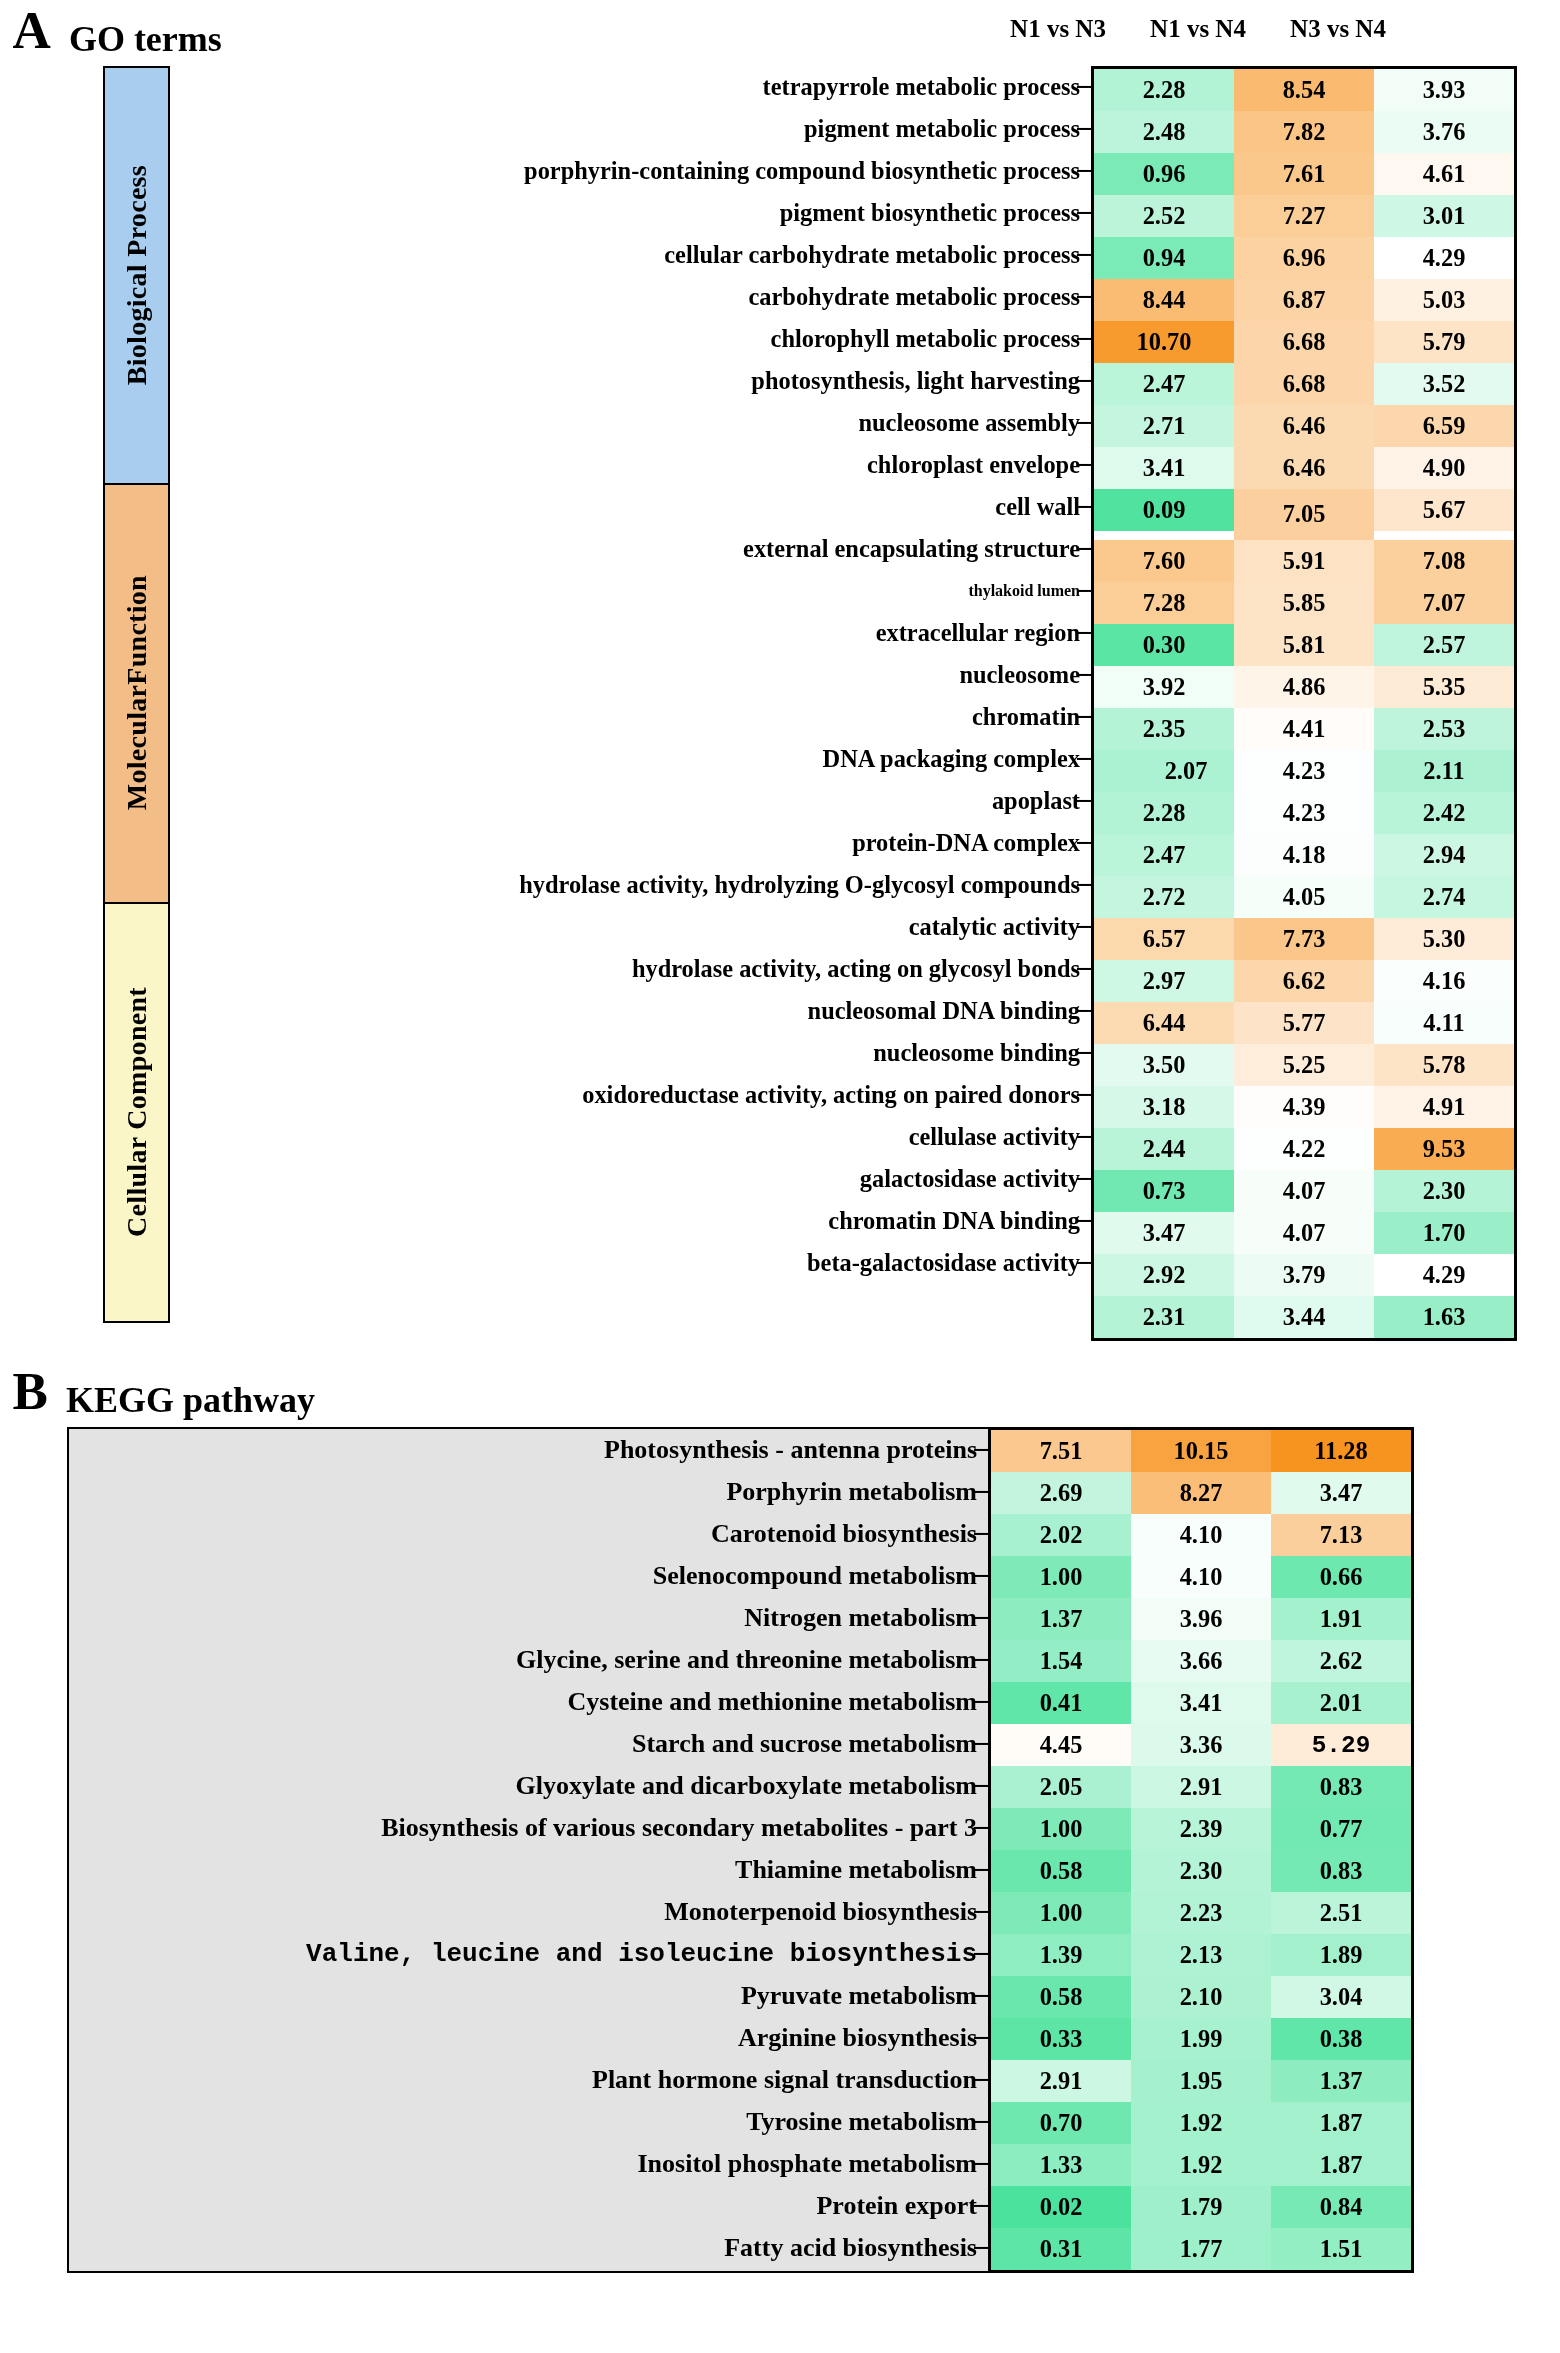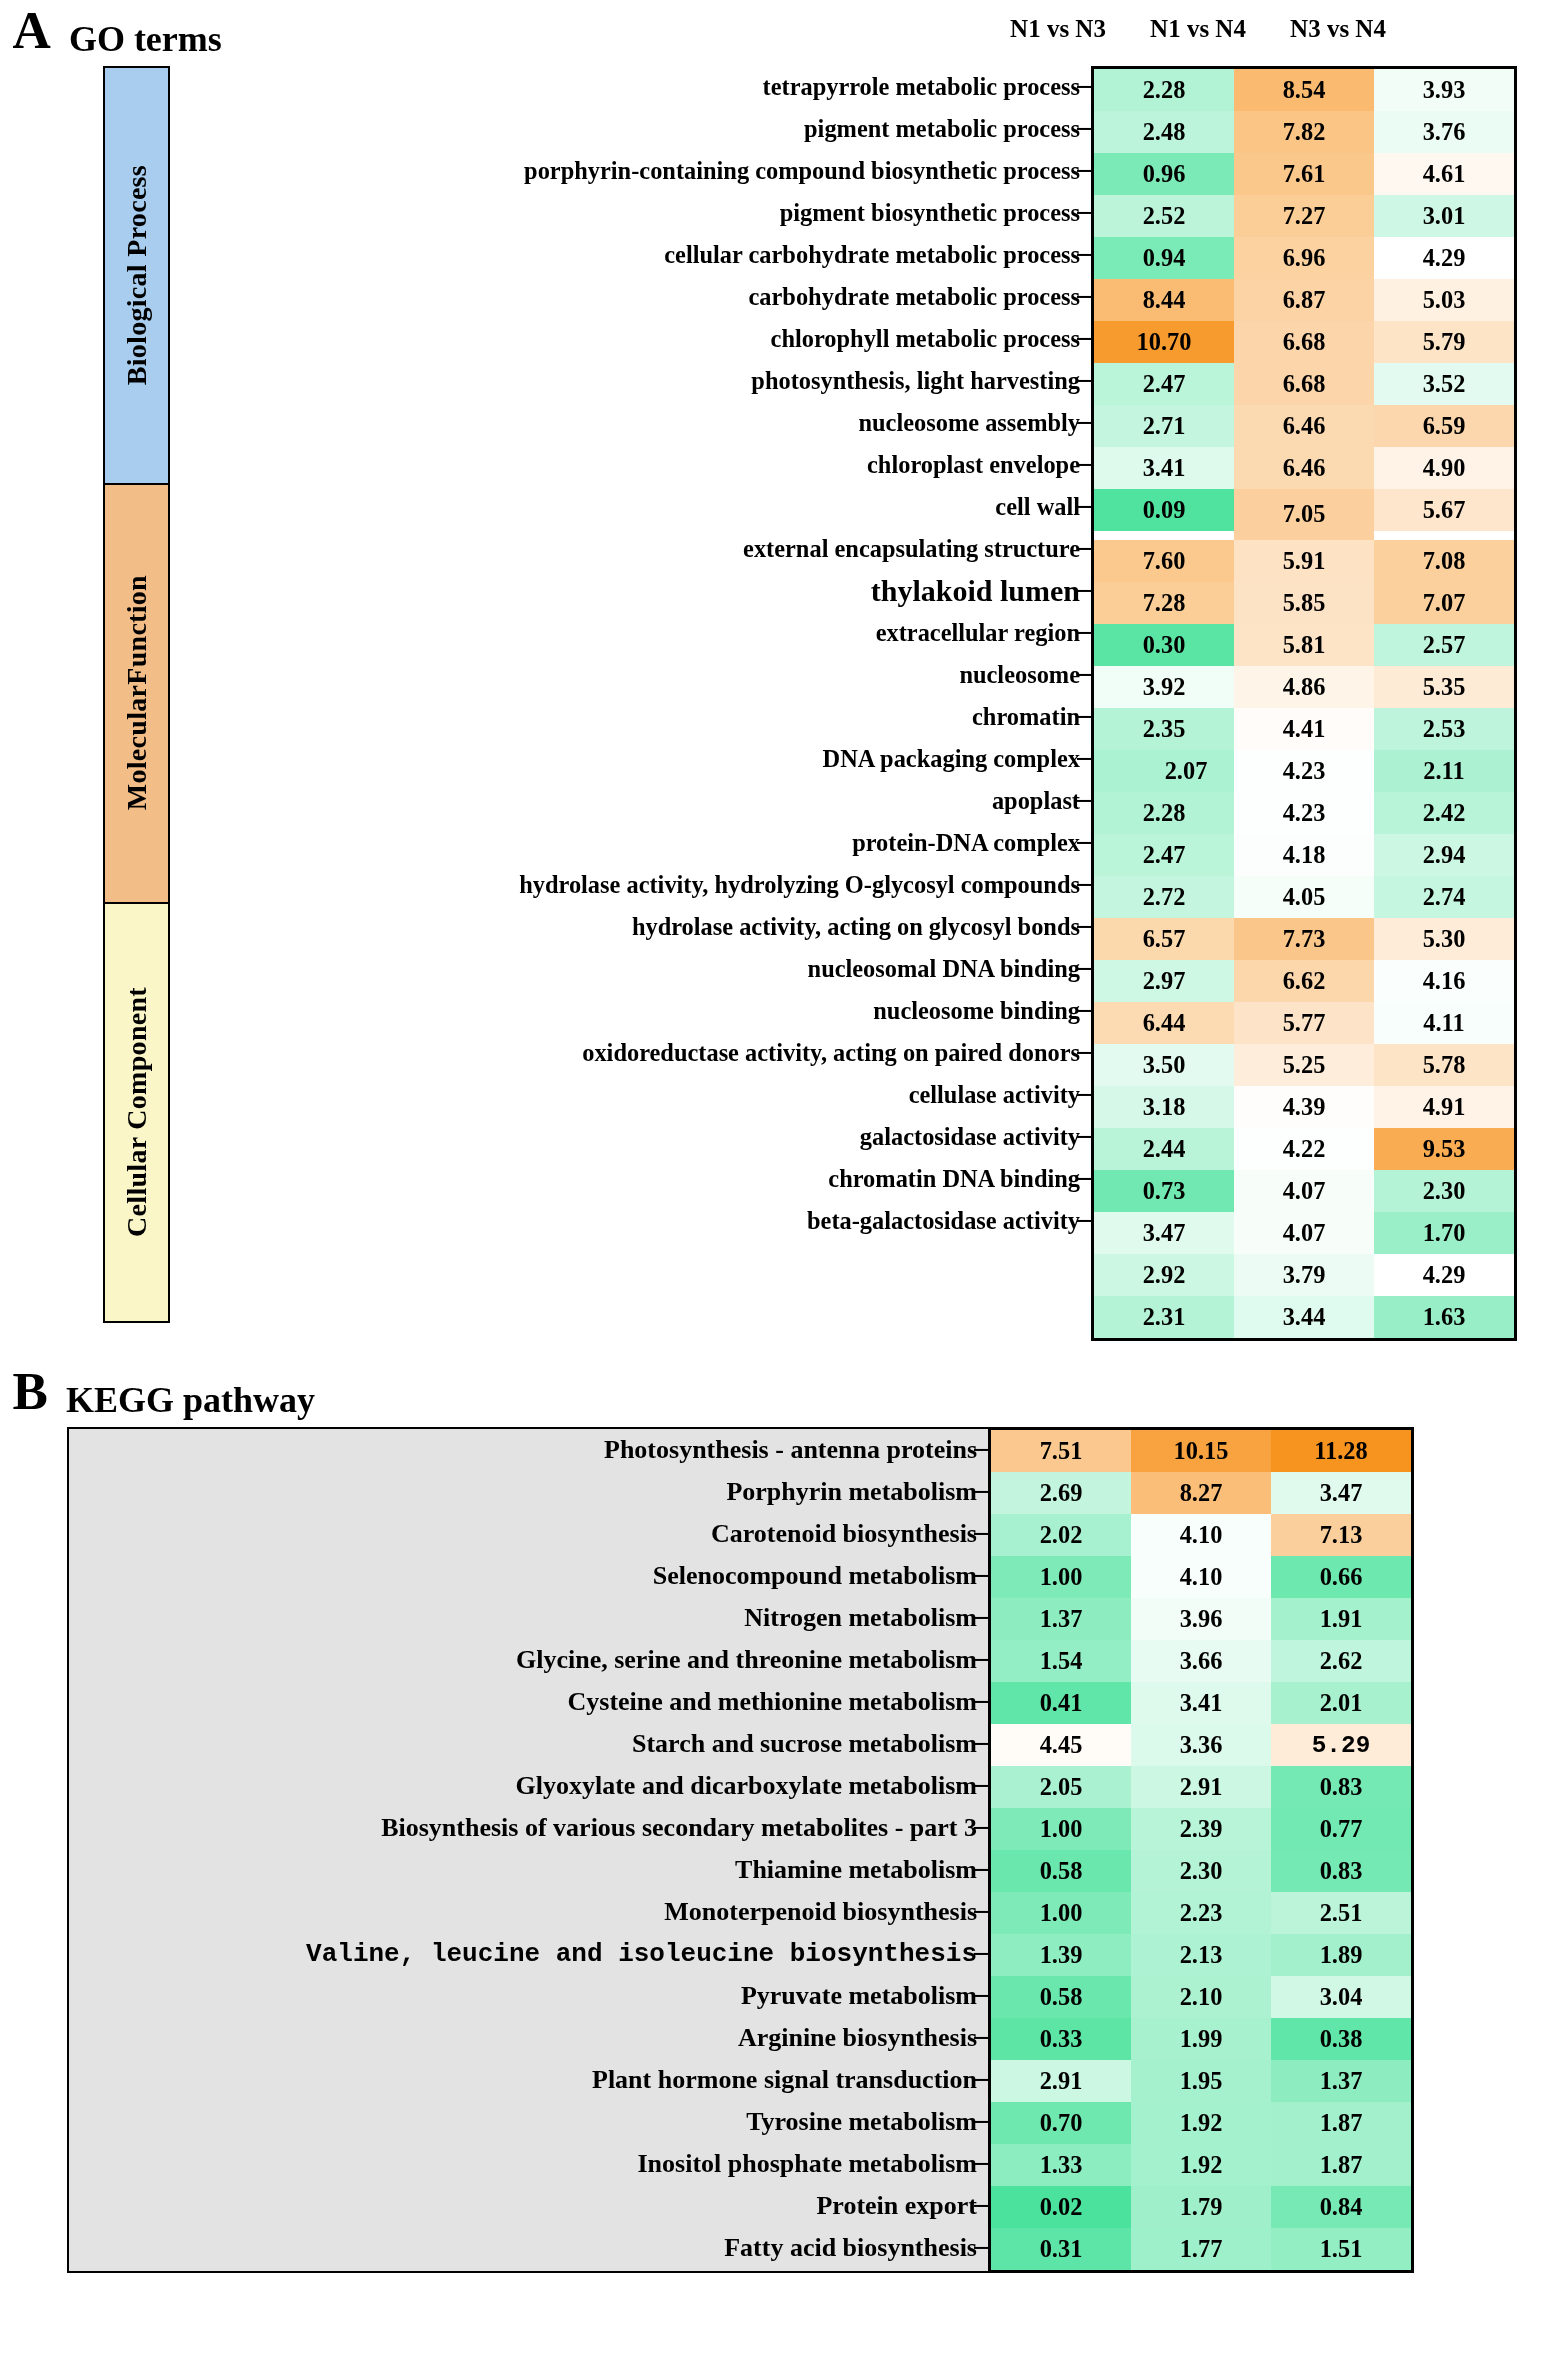--- a/index.html
+++ b/index.html
@@ -105,21 +105,21 @@
           <span class="tick"></span>
         </div>
         <div class="rowlabel" style="height: 42px; font-size: 24.4px;">
           <span>cell wall</span>
           <span class="tick"></span>
         </div>
         <div class="rowlabel" style="height: 42px; font-size: 24.4px;">
           <span>external encapsulating structure</span>
           <span class="tick"></span>
         </div>
-        <div class="rowlabel" style="height: 42px; font-size: 30px; padding-left: 6px;">
+        <div class="rowlabel" style="height: 42px; font-size: 16px; padding-left: 6px;">
           <span>thylakoid lumen</span>
           <span class="tick"></span>
         </div>
         <div class="rowlabel" style="height: 42px; font-size: 24.4px;">
           <span>extracellular region</span>
           <span class="tick"></span>
         </div>
         <div class="rowlabel" style="height: 42px; font-size: 24.4px;">
           <span>nucleosome</span>
           <span class="tick"></span>
@@ -135,20 +135,24 @@
         <div class="rowlabel" style="height: 42px; font-size: 24.4px;">
           <span>apoplast</span>
           <span class="tick"></span>
         </div>
         <div class="rowlabel" style="height: 42px; font-size: 24.4px;">
           <span>protein-DNA complex</span>
           <span class="tick"></span>
         </div>
         <div class="rowlabel" style="height: 42px; font-size: 24.4px;">
           <span>hydrolase activity, hydrolyzing O-glycosyl compounds</span>
+          <span class="tick"></span>
+        </div>
+        <div class="rowlabel" style="height: 42px; font-size: 24.4px;">
+          <span>catalytic activity</span>
           <span class="tick"></span>
         </div>
         <div class="rowlabel" style="height: 42px; font-size: 24.4px;">
           <span>hydrolase activity, acting on glycosyl bonds</span>
           <span class="tick"></span>
         </div>
         <div class="rowlabel" style="height: 42px; font-size: 24.4px;">
           <span>nucleosomal DNA binding</span>
           <span class="tick"></span>
         </div>

